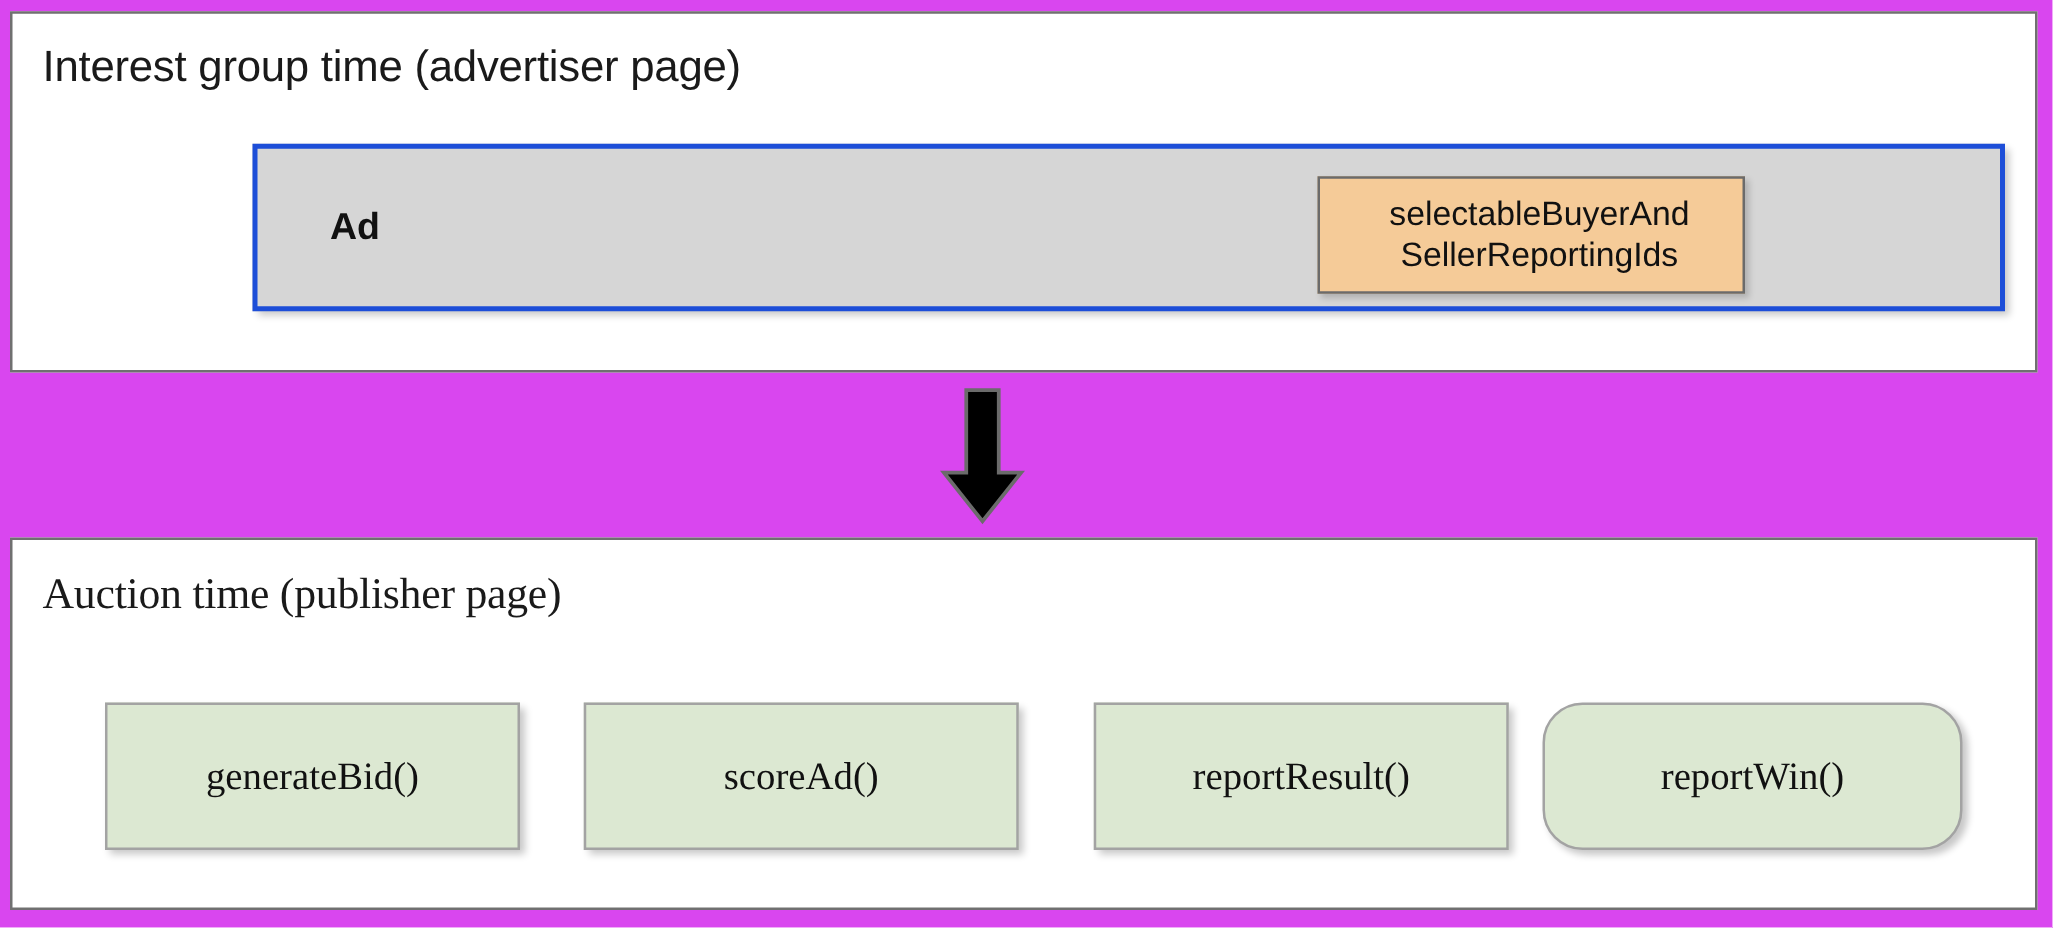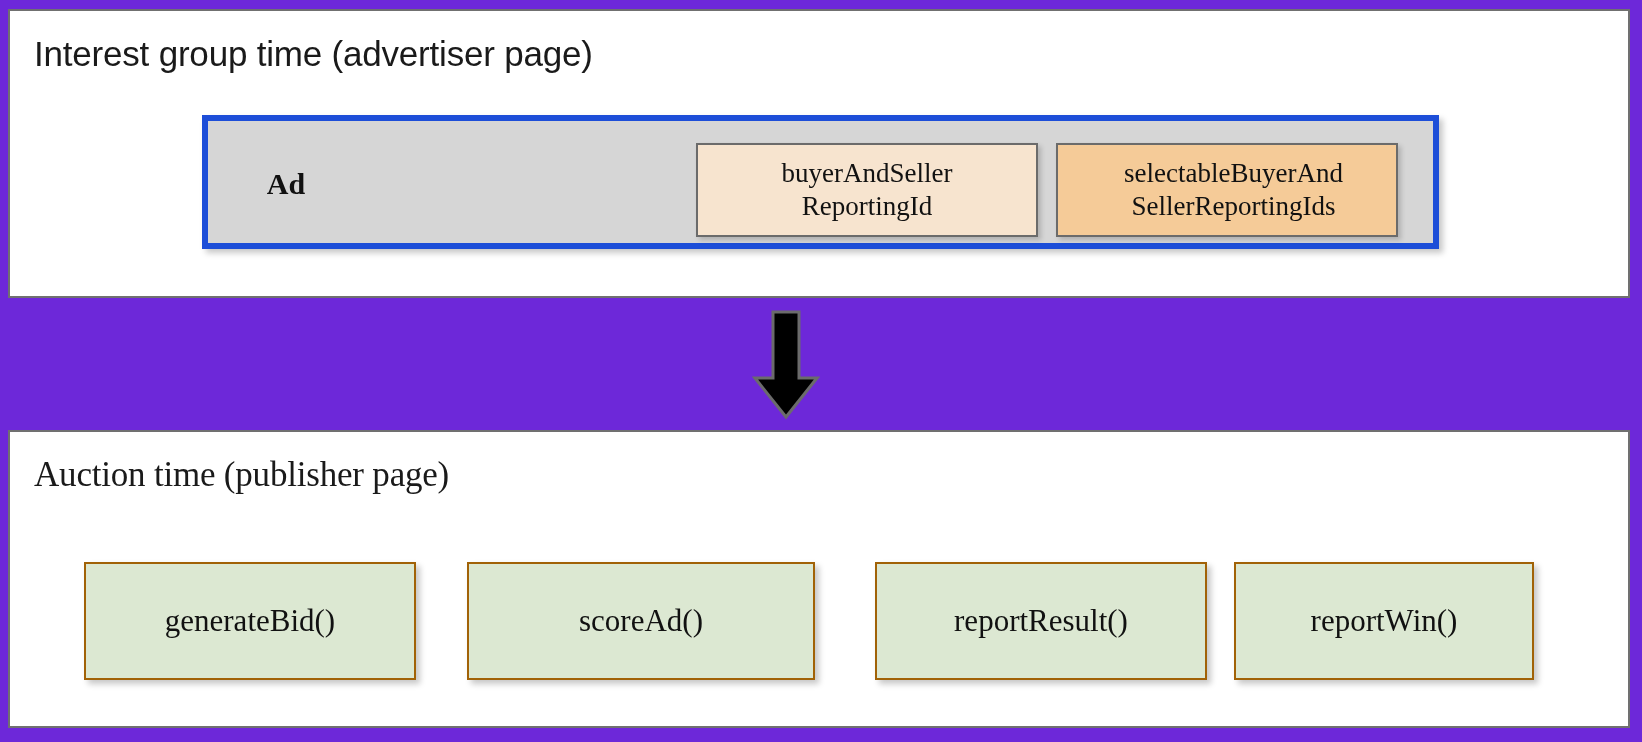--- a/index.html
+++ b/index.html
@@ -9,21 +9,21 @@
     background: #ffffff;
   }
   body {
     font-family: "Liberation Sans", sans-serif;
     -webkit-font-smoothing: antialiased;
   }
   #stage {
     position: relative;
     width: 1642px;
     height: 742px;
-    background: #6d28d9;
+    background: #d946ef;
     overflow: hidden;
   }
 
   
   .panel {
     position: absolute;
     background: #ffffff;
     border: 2px solid #707070;
     box-sizing: border-box;
   }
@@ -49,27 +49,26 @@
     color: #1a1a1a;
     letter-spacing: -0.2px;
     white-space: nowrap;
   }
 
   
   #ad-group {
     position: absolute;
     left: 192px;
     top: 104px;
-    width: 1237px;
+    width: 1402px;
     height: 134px;
     background: #d6d6d6;
-    border: 6px solid #1d4ed8;
+    border: 4px solid #1d4ed8;
     box-sizing: border-box;
     box-shadow: 4px 4px 6px rgba(0, 0, 0, 0.22);
-    font-family: Liberation Serif, serif;
   }
   #ad-label {
     position: absolute;
     left: 32px;
     top: 46px;
     width: 92px;
     text-align: center;
     font-size: 30px;
     font-weight: bold;
     color: #111111;
@@ -106,50 +105,49 @@
     width: 68px;
     height: 110px;
   }
 
   
   .fn-box {
     position: absolute;
     top: 130px;
     height: 118px;
     background: #dce8d2;
-    border: 2px solid #a16207;
+    border: 2px solid #a3a3a3;
     box-sizing: border-box;
     display: flex;
     align-items: center;
     justify-content: center;
     text-align: center;
     font-size: 31px;
     color: #111111;
     box-shadow: 4px 4px 6px rgba(0, 0, 0, 0.22);
   }
   #fn-0 { left: 74px;   width: 332px; }
   #fn-1 { left: 457px;  width: 348px; text-align: center; }
   #fn-2 { left: 840px;  width: 332px; margin-left: 25px; }
-  #fn-3 { left: 1224px; width: 300px; }
+  #fn-3 { left: 1224px; width: 336px; border-radius: 32px; }
 </style>
 </head>
 <body>
 
 <div id="stage">
 
   <div class="panel" id="panel-advertiser">
 
     <div class="panel-title">Interest group time (advertiser page)</div>
 
     <div id="ad-group">
 
       <div id="ad-label">Ad</div>
 
 
-      <div class="field-box tone-light" id="field-1">buyerAndSeller<br>ReportingId</div>
 
       <div class="field-box tone-dark" id="field-2">selectableBuyerAnd<br>SellerReportingIds</div>
 
     </div>
   </div>
 
   <svg id="flow-arrow" viewBox="0 0 68 110">
     <polygon points="21,2 47,2 47,68 65,68 34,107 3,68 21,68" fill="#000000" stroke="#6b6b6b" stroke-width="3" stroke-linejoin="miter"></polygon>
   </svg>
 

